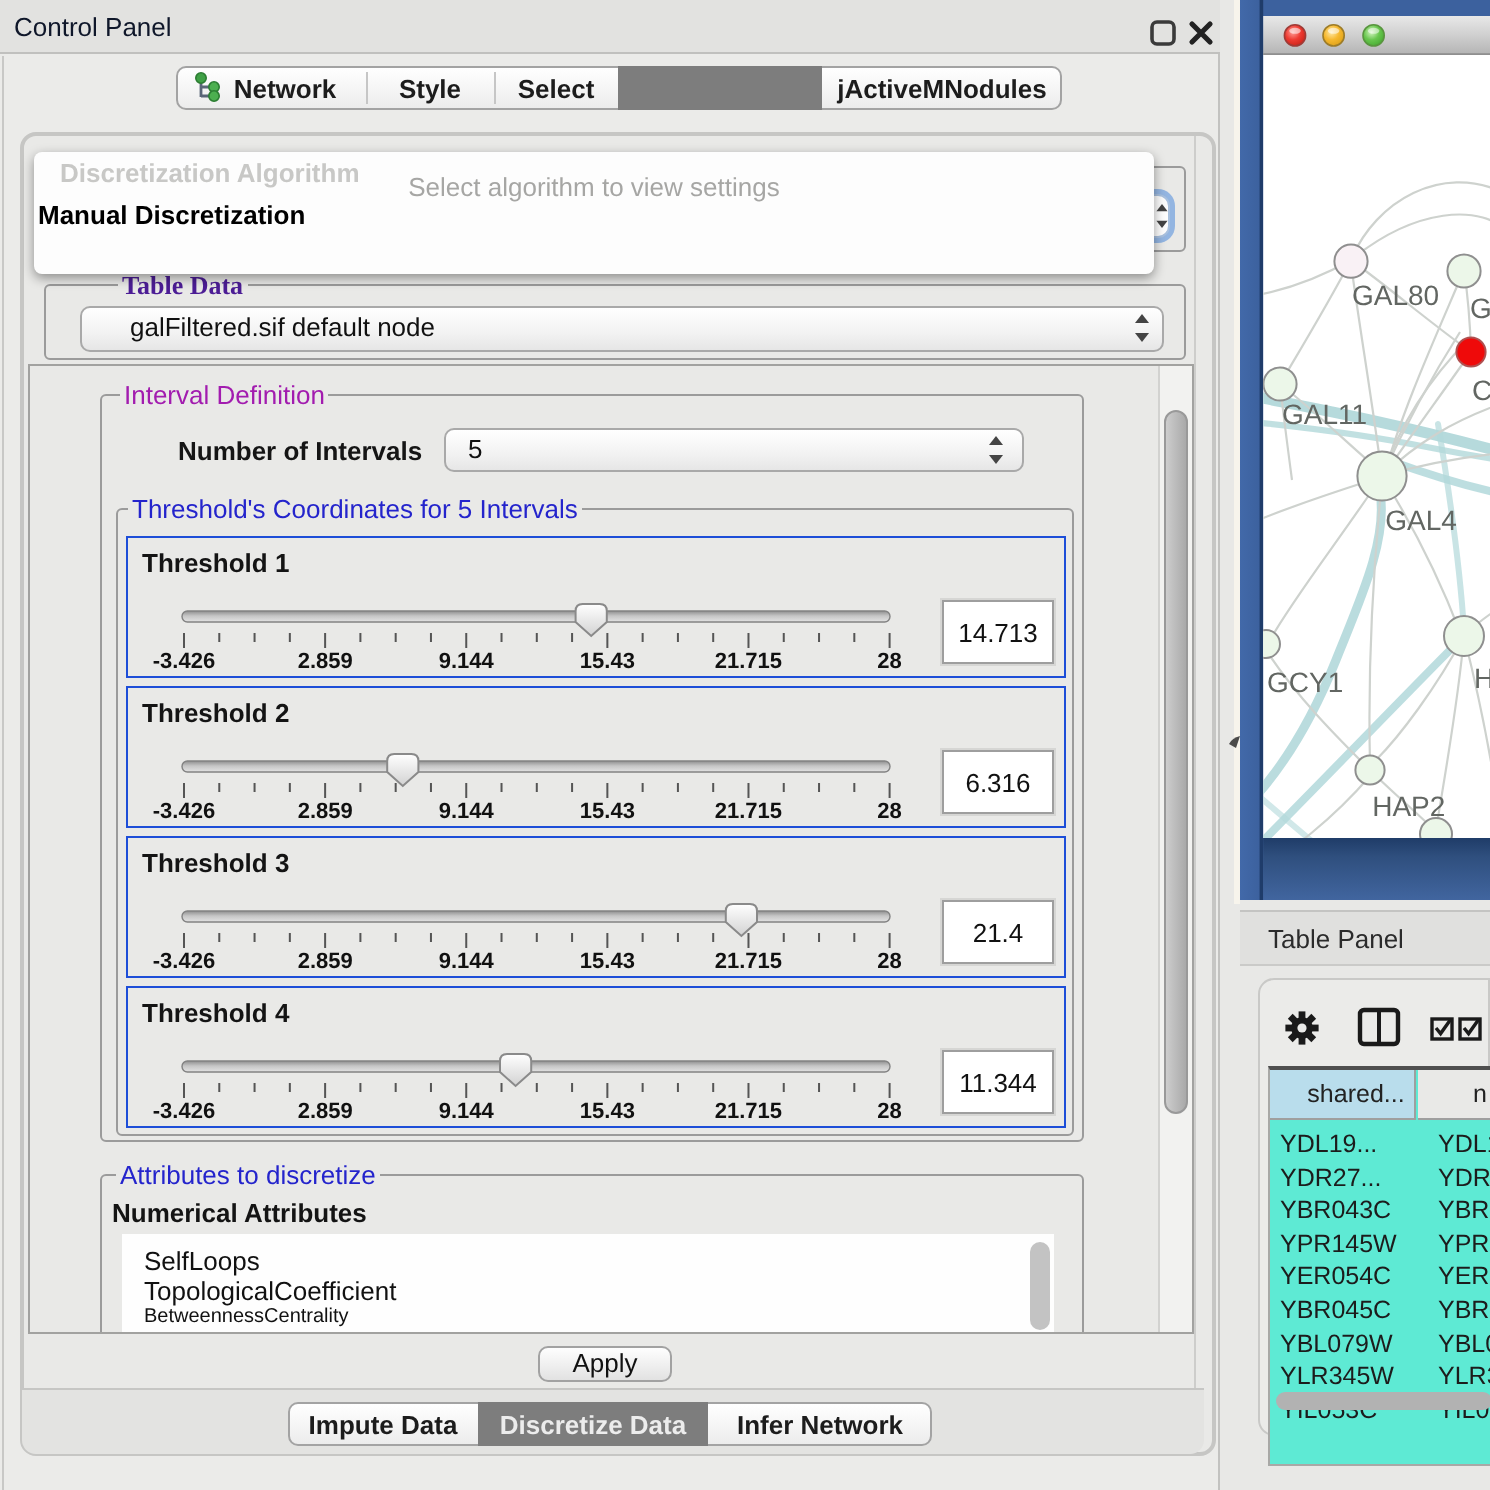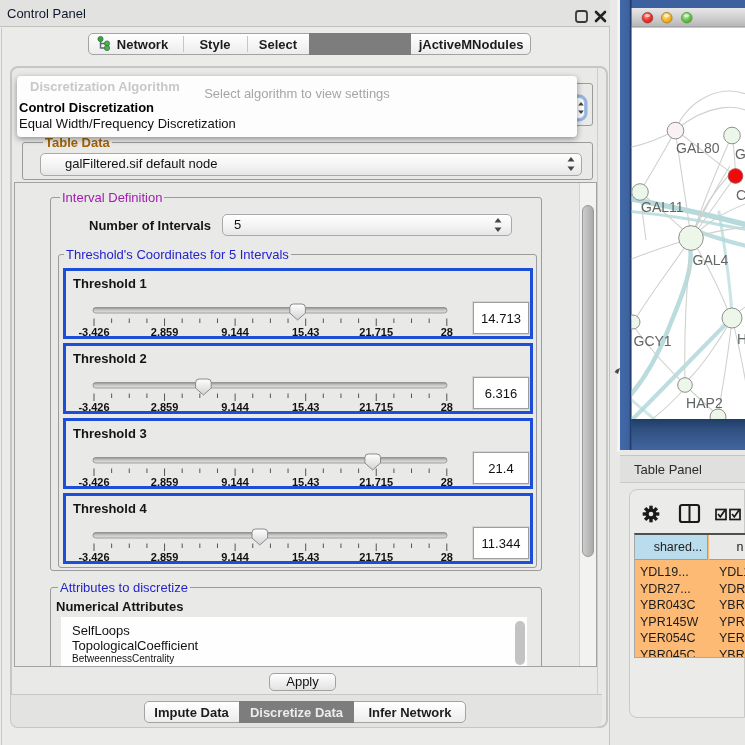--- a/index.html
+++ b/index.html
@@ -9,21 +9,21 @@
   .abs{position:absolute;}
   .grp{position:absolute;border:1px solid #9b9b9b;border-radius:3px;}
   .grptitle{position:absolute;font-size:13px;background:#e9e9e7;padding:0 2px;line-height:13px;}
   .combo{position:absolute;border:1px solid #a9a9a9;border-radius:5px;
          background:linear-gradient(#ffffff,#f2f2f2 60%,#e6e6e6);font-size:13px;color:#111;}
   .tabbar{position:absolute;border:1px solid #a3a3a3;border-radius:5px;
           background:linear-gradient(#ffffff,#ececec);}
   .tab{position:absolute;top:0;height:100%;font-size:13px;font-weight:700;color:#1c1c1c;
        display:flex;align-items:center;justify-content:center;}
   .sep{position:absolute;top:3px;bottom:3px;width:1px;background:#c6c6c6;}
-  .thpanel{position:absolute;left:63px;width:470px;height:71px;border:3px solid #1d4ed8;}
+  .thpanel{position:absolute;left:63px;width:470px;height:71px;border:1px solid #1d4ed8;}
   .thtitle{position:absolute;left:7px;top:5px;font-size:13px;font-weight:700;color:#141414;}
   .valbox{position:absolute;left:407px;top:31px;width:56px;height:32px;background:#fff;
           border:1px solid #9e9e9e;box-shadow:0 0 0 1px #d6d6d4;font-size:13px;color:#111;
           text-align:center;line-height:31px;}
 </style>
 </head>
 <body>
 <div id="app">
 
   <div class="abs" style="left:0;top:0;width:610px;height:745px;background:#ebebe9;border-right:1px solid #c2c2c0;"></div>
@@ -61,25 +61,24 @@
        border:1px solid #a8c0de;box-shadow:0 0 0 2.5px rgba(125,168,224,0.8);"></div>
   <svg class="abs" style="left:577px;top:101px;" width="8" height="14" viewBox="0 0 8 14">
     <path d="M4 1 L6.8 4.6 L1.2 4.6 Z" fill="#444"></path>
     <path d="M4 13 L6.8 9.4 L1.2 9.4 Z" fill="#444"></path>
   </svg>
 
   <div class="abs" style="left:17px;top:76px;width:560px;height:61px;background:#fdfdfd;
        border-radius:4px;box-shadow:0 2px 6px rgba(0,0,0,0.40);z-index:5;"></div>
   <div class="abs" style="left:30px;top:79px;font-size:13px;font-weight:700;color:#c8c8c6;z-index:6;">Discretization Algorithm</div>
   <div class="abs" style="left:17px;top:86px;width:560px;text-align:center;font-size:13px;color:#a6a6a4;z-index:6;">Select algorithm to view settings</div>
-  <div class="abs" style="left:19px;top:100px;font-size:13px;font-weight:700;color:#000;z-index:6;">Control Discretization</div>
-  <div class="abs" style="left:19px;top:116px;font-size:13px;color:#111;z-index:6;">Equal Width/Frequency Discretization</div>
+  <div class="abs" style="left:19px;top:100px;font-size:13px;font-weight:700;color:#000;z-index:6;">Manual Discretization</div>
 
   <div class="grp" style="left:22px;top:142px;width:571px;height:38px;"></div>
-  <div class="grptitle" style="left:43px;top:136px;font-weight:700;color:#a16207;">Table Data</div>
+  <div class="grptitle" style="left:59px;top:136px;font-weight:700;color:#4c1d95;font-family:Liberation Serif, serif;">Table Data</div>
   <div class="combo" style="left:40px;top:153px;width:542px;height:23px;line-height:20px;padding-left:24px;">galFiltered.sif default node</div>
   <svg class="abs" style="left:566px;top:156px;" width="10" height="16" viewBox="0 0 10 16">
     <path d="M5 1 L8.5 5.5 L1.5 5.5 Z" fill="#444"></path>
     <path d="M5 15 L8.5 10.5 L1.5 10.5 Z" fill="#444"></path>
   </svg>
 
   <div class="abs" id="viewport" style="left:14px;top:182px;width:583px;height:485px;border:1px solid #a2a2a0;overflow:hidden;background:#e9e9e7;">
 
     <div class="grp" style="left:35px;top:14px;width:492px;height:374px;"></div>
     <div class="grptitle" style="left:45px;top:8px;color:#a21caf;">Interval Definition</div>
@@ -378,21 +377,21 @@
     <line x1="48.5" y1="2" x2="48.5" y2="19" stroke="#1a1a1a" stroke-width="2"></line>
 
     <g stroke="#1a1a1a" fill="none">
       <rect x="75" y="6.5" width="10" height="10" stroke-width="1.7"></rect>
       <path d="M77 11 l2.3 2.8 l5-7" stroke-width="1.7"></path>
       <rect x="89" y="6.5" width="10" height="10" stroke-width="1.7"></rect>
       <path d="M91 11 l2.3 2.8 l5-7" stroke-width="1.7"></path>
     </g>
   </svg>
 
-  <div class="abs" style="left:634px;top:533px;width:111px;height:125px;background:#fdba74;overflow:hidden;border:1px solid #a8a8a6;border-top:2px solid #4f4f4f;border-right:none;">
+  <div class="abs" style="left:634px;top:533px;width:111px;height:200px;background:#5eead4;overflow:hidden;border:1px solid #a8a8a6;border-top:2px solid #4f4f4f;border-right:none;">
     <div style="position:absolute;left:0;top:0;width:73px;height:25px;background:#b9ddec;border-right:1px solid #9f9f9f;border-bottom:1px solid #9f9f9f;
          font-size:12.5px;color:#222;text-align:center;text-indent:14px;line-height:25px;">shared...</div>
     <div style="position:absolute;left:74px;top:0;width:62px;height:25px;background:#e9e9e7;border-bottom:1px solid #9f9f9f;
          font-size:12.5px;color:#222;text-align:center;line-height:25px;">n</div>
     <div id="rows">
         <div style="position:absolute;left:5px;top:30px;font-size:12.5px;color:#1c1c1c;">YDL19...</div>
         <div style="position:absolute;left:84px;top:30px;font-size:12.5px;color:#1c1c1c;">YDL1</div>
         <div style="position:absolute;left:5px;top:46.6px;font-size:12.5px;color:#1c1c1c;">YDR27...</div>
         <div style="position:absolute;left:84px;top:46.6px;font-size:12.5px;color:#1c1c1c;">YDR2</div>
         <div style="position:absolute;left:5px;top:63.2px;font-size:12.5px;color:#1c1c1c;">YBR043C</div>

